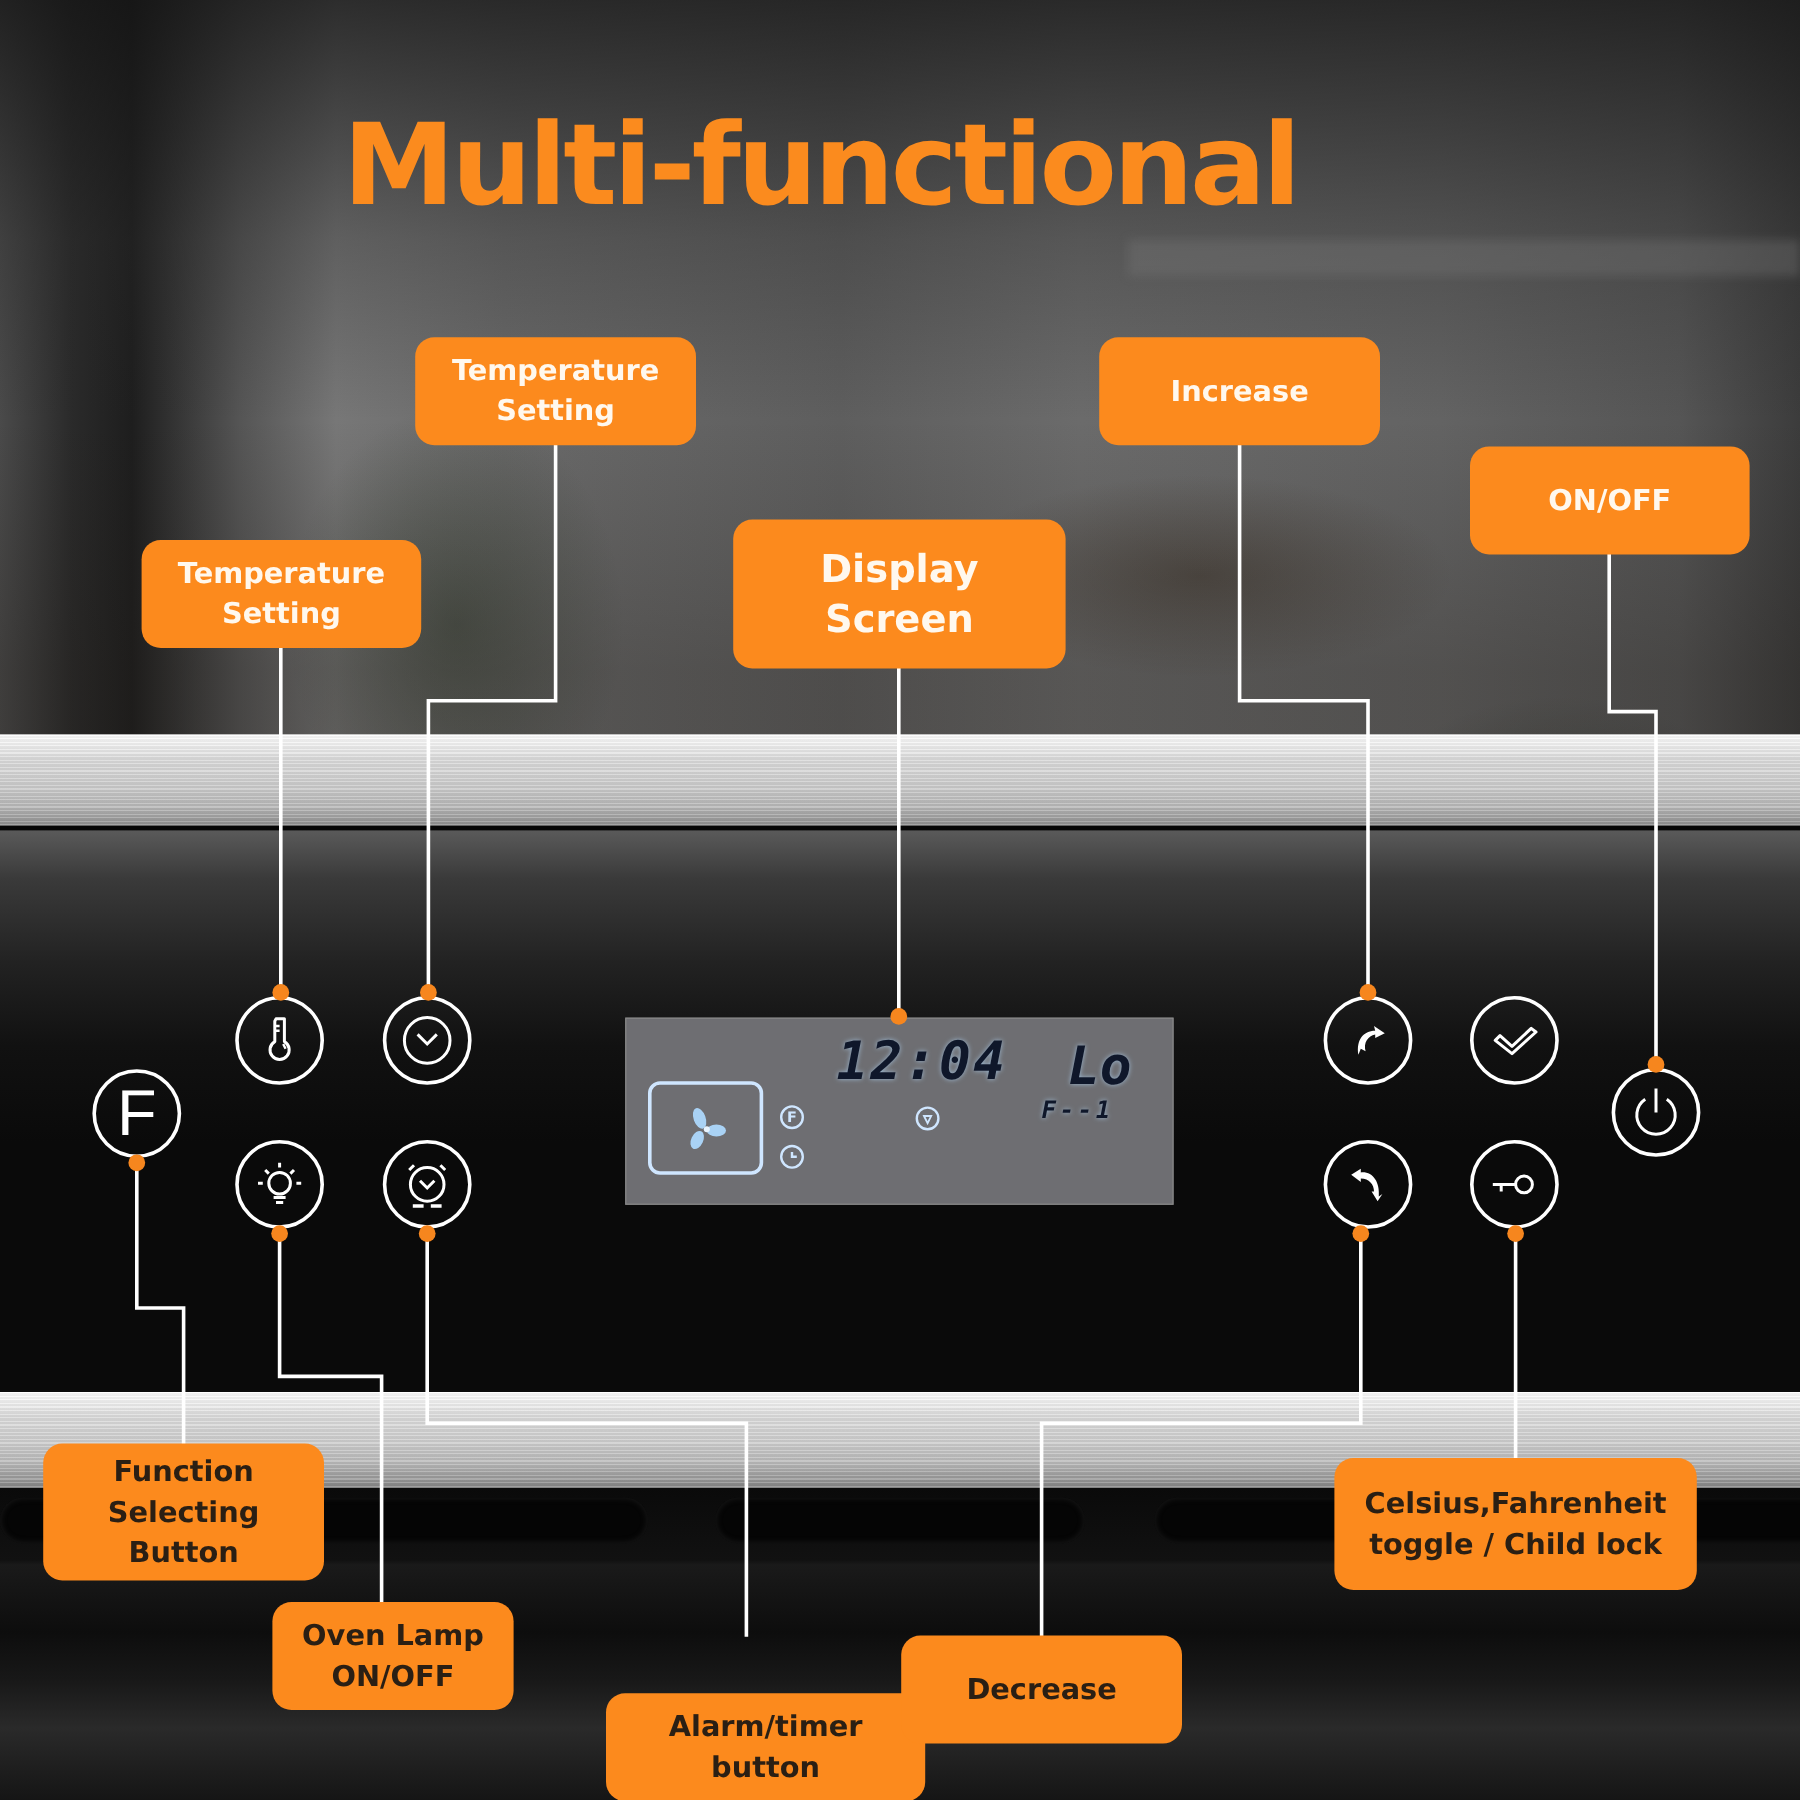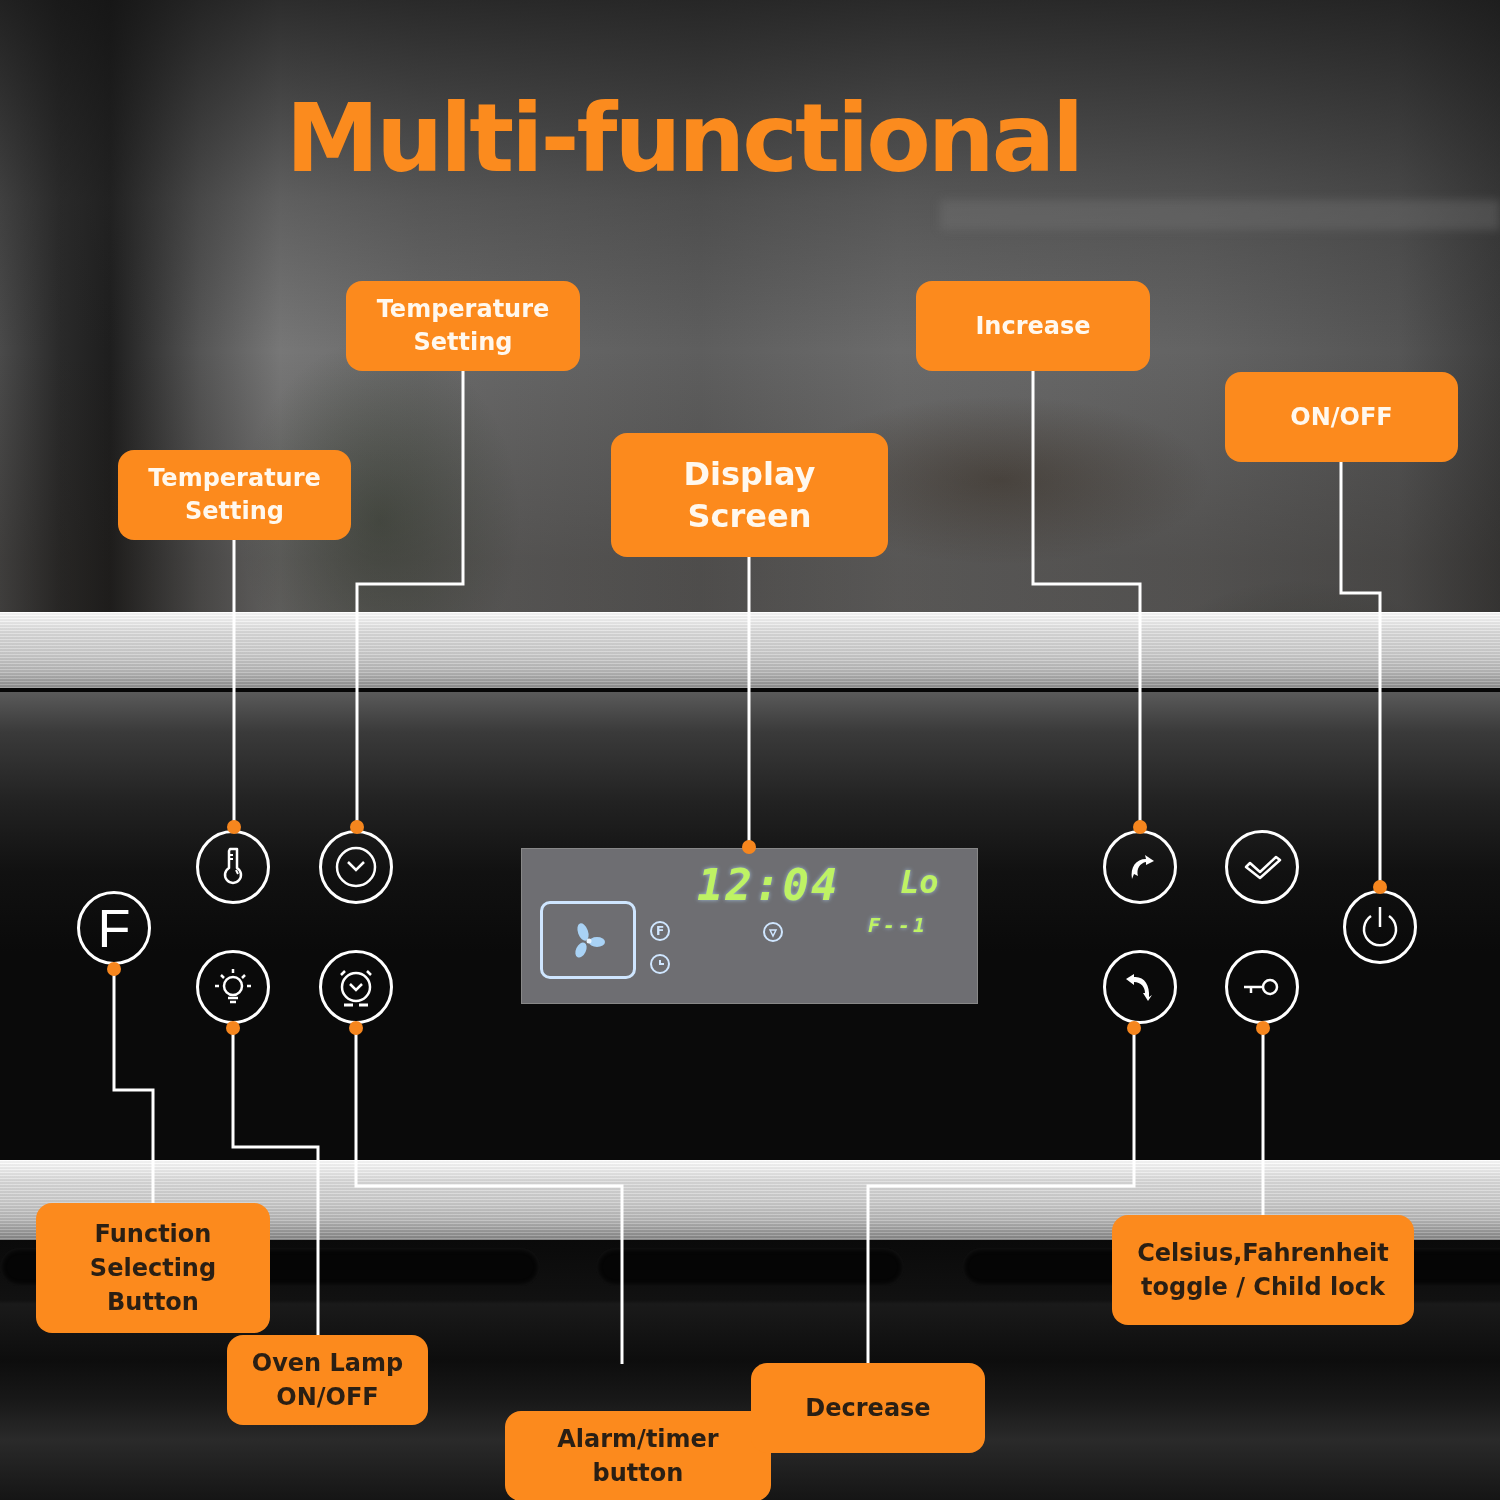--- a/index.html
+++ b/index.html
@@ -52,23 +52,23 @@
   svg.lines { position: absolute; left: 0; top: 0; width: 1500px; height: 1500px; pointer-events: none; }
 
   
   .btn { position: absolute; width: 74px; height: 74px; border: 3px solid #ffffff; border-radius: 50%; box-sizing: border-box; display: flex; align-items: center; justify-content: center; background: transparent; cursor: pointer; }
   .btn svg { width: 56px; height: 56px; }
   .btn .f-letter { color: #fff; font-family: "Liberation Sans", sans-serif; font-size: 54px; font-weight: normal; line-height: 1; }
   .dot { position: absolute; width: 14px; height: 14px; border-radius: 50%; background: #f6861e; }
 
   
   .display { position: absolute; left: 521px; top: 848px; width: 457px; height: 156px; background: #6e6e72; border: 1px solid #888; box-sizing: border-box; }
-  .seg { position: absolute; color: #bef264; font-family: "DejaVu Sans Mono", monospace; font-weight: bold; text-shadow: 0 0 4px rgba(180,220,255,0.7); }
+  .seg { position: absolute; color: #0f172a; font-family: "DejaVu Sans Mono", monospace; font-weight: bold; text-shadow: 0 0 4px rgba(180,220,255,0.7); }
   .seg.time { left: 175px; top: 10px; font-size: 44px; letter-spacing: 2px; font-style: italic; }
-  .seg.lo { left: 368px; top: 14px; font-size: 32px; font-style: italic; margin-left: 10px; }
+  .seg.lo { left: 368px; top: 14px; font-size: 44px; font-style: italic; }
   .seg.func { left: 346px; top: 64px; font-size: 20px; letter-spacing: 3px; font-style: italic; }
   .fanbox { position: absolute; left: 18px; top: 52px; width: 96px; height: 78px; border: 3px solid #cfe6ff; border-radius: 10px; box-sizing: border-box; }
   .ind { position: absolute; width: 20px; height: 20px; border: 2px solid #cfe6ff; border-radius: 50%; box-sizing: border-box; color: #cfe6ff; font-size: 12px; font-weight: bold; display: flex; align-items: center; justify-content: center; font-family: "DejaVu Sans", sans-serif; }
 </style>
 </head>
 <body>
 
 <div class="bg-top"></div>
 <div class="bg-shelf"></div>
 
@@ -137,21 +137,21 @@
   <span>Display
 Screen</span>
 </div>
 <div class="label light" style="left:916px;top:281px;width:234px;height:90px">
   <span>Increase</span>
 </div>
 <div class="label light" style="left:1225px;top:372px;width:233px;height:90px">
   <span>ON/OFF</span>
 </div>
 
-<div class="label dark" style="left:36px;top:1203px;width:234px;height:130px">
+<div class="label dark" style="left:36px;top:1203px;width:234px;height:114px">
   <span>Function
 Selecting
 Button</span>
 </div>
 <div class="label dark" style="left:227px;top:1335px;width:201px;height:90px">
   <span>Oven Lamp
 ON/OFF</span>
 </div>
 <div class="label dark" style="left:505px;top:1411px;width:266px;height:90px">
   <span>Alarm/timer

